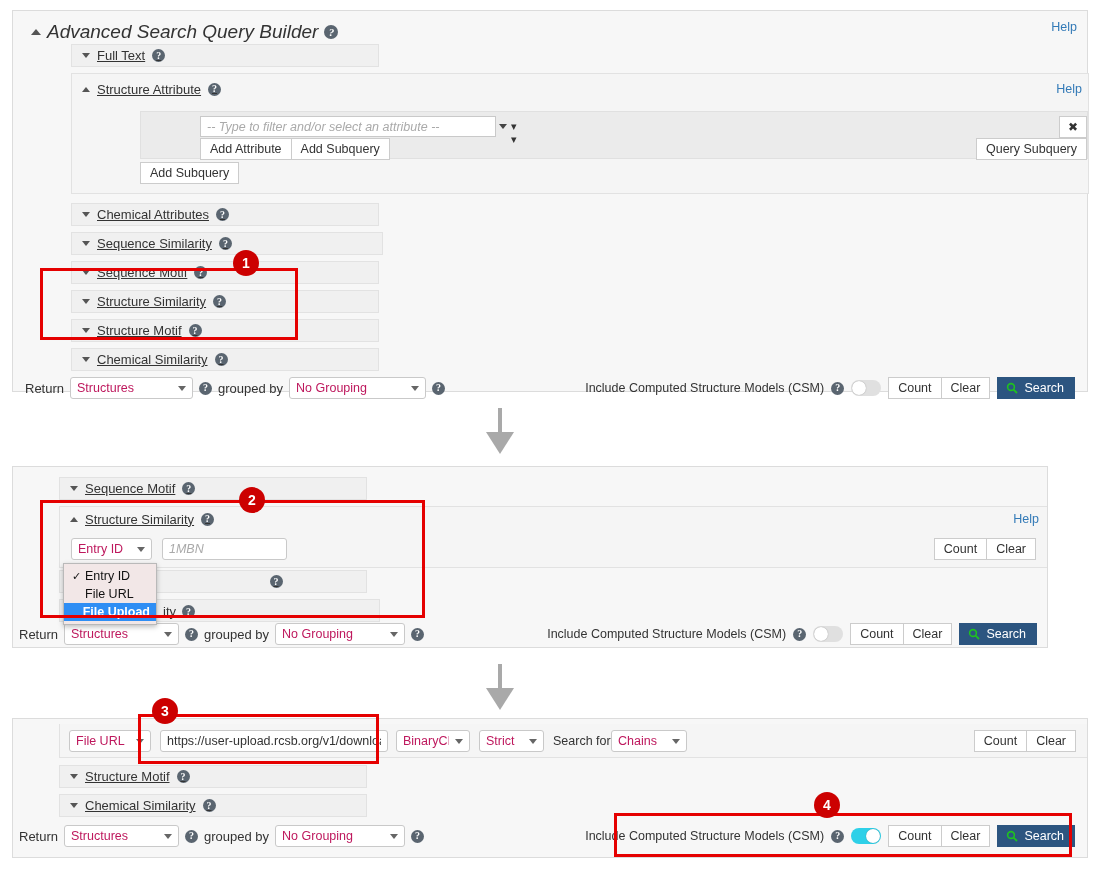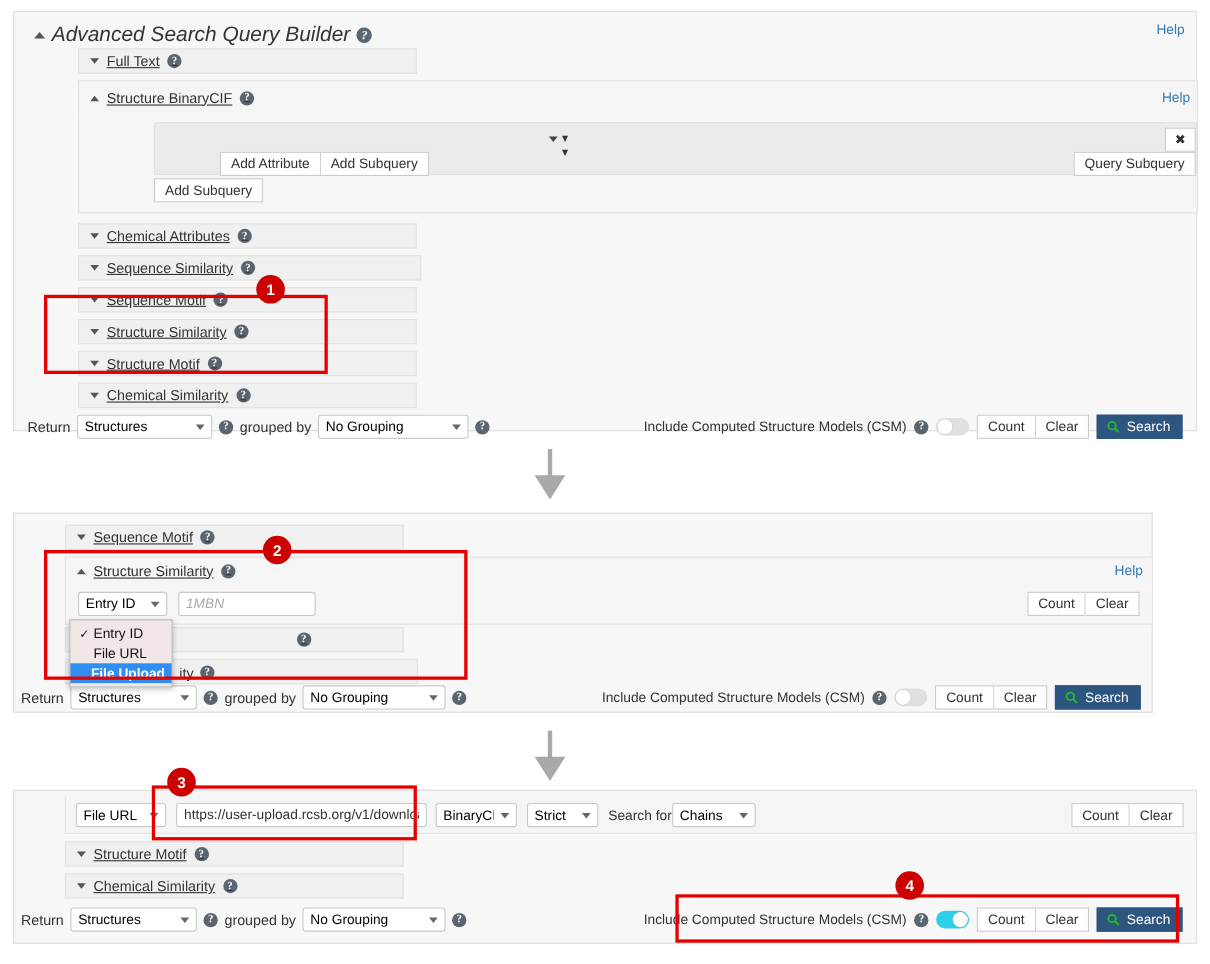--- a/index.html
+++ b/index.html
@@ -101,21 +101,21 @@
   
   .select {
     appearance: none;
     -webkit-appearance: none;
     background: #fff;
     border: 1px solid #c9c9c9;
     border-radius: 3px;
     height: 22px;
     font-size: 12.5px;
     font-family: "Liberation Sans", sans-serif;
-    color: #000000;
+    color: #be185d;
     padding: 0 20px 0 6px;
     cursor: pointer;
   }
   .select-wrap { position: relative; display: inline-block; }
   .select-wrap::after {
     content: "";
     position: absolute;
     right: 7px; top: 9px;
     width: 0; height: 0;
     border-left: 4px solid transparent;
@@ -266,29 +266,30 @@
 
     <div class="section abs" style="left:58px; top:33px; width:308px;">
       <span class="caret caret-sm-down"></span>
       <span class="section-label">Full Text</span>
       <span class="qmark">?</span>
     </div>
 
     <div class="abs" style="left:58px; top:62px; width:1018px;">
       <div class="section open" style="width:100%; height:31px; position:relative;">
         <span class="caret caret-sm-up"></span>
-        <span class="section-label">Structure BinaryCIF</span>
+        <span class="section-label">Structure Attribute</span>
         <span class="qmark">?</span>
         <a class="help-link abs" style="right:6px; top:8px;">Help</a>
       </div>
 
       <div class="open-body" style="padding:8px 0 10px 0; position:relative; height:90px;">
 
         <div class="abs" style="left:68px; top:7px; right:0; height:48px; background:#ebebeb; border:1px solid #e0e0e0;">
           <div class="row abs" style="left:59px; top:4px; right:0;">
+            <input class="textinput" style="width: 296px; border-radius: 0px; height: 21px;" placeholder="-- Type to filter and/or select an attribute --">
             <span class="abs" style="left:299px; top:8px; width:0;height:0;border-left:4px solid transparent;border-right:4px solid transparent;border-top:5px solid #444;"></span>
             <span class="abs" style="left:311px; top:4px; font-size:11px; color:#333; line-height:13px;">▾<br>▾</span>
           </div>
           <div class="row abs" style="left:59px; top:26px;justify-content:center;">
             <button class="btn">Add Attribute</button>
             <button class="btn" style="border-left:none;">Add Subquery</button>
           </div>
           <button class="btn abs" style="right:0px; top:4px; width:28px; padding:0; font-size:12px;">✖</button>
           <button class="btn abs" style="right:0px; top:26px;">Query Subquery</button>
         </div>

